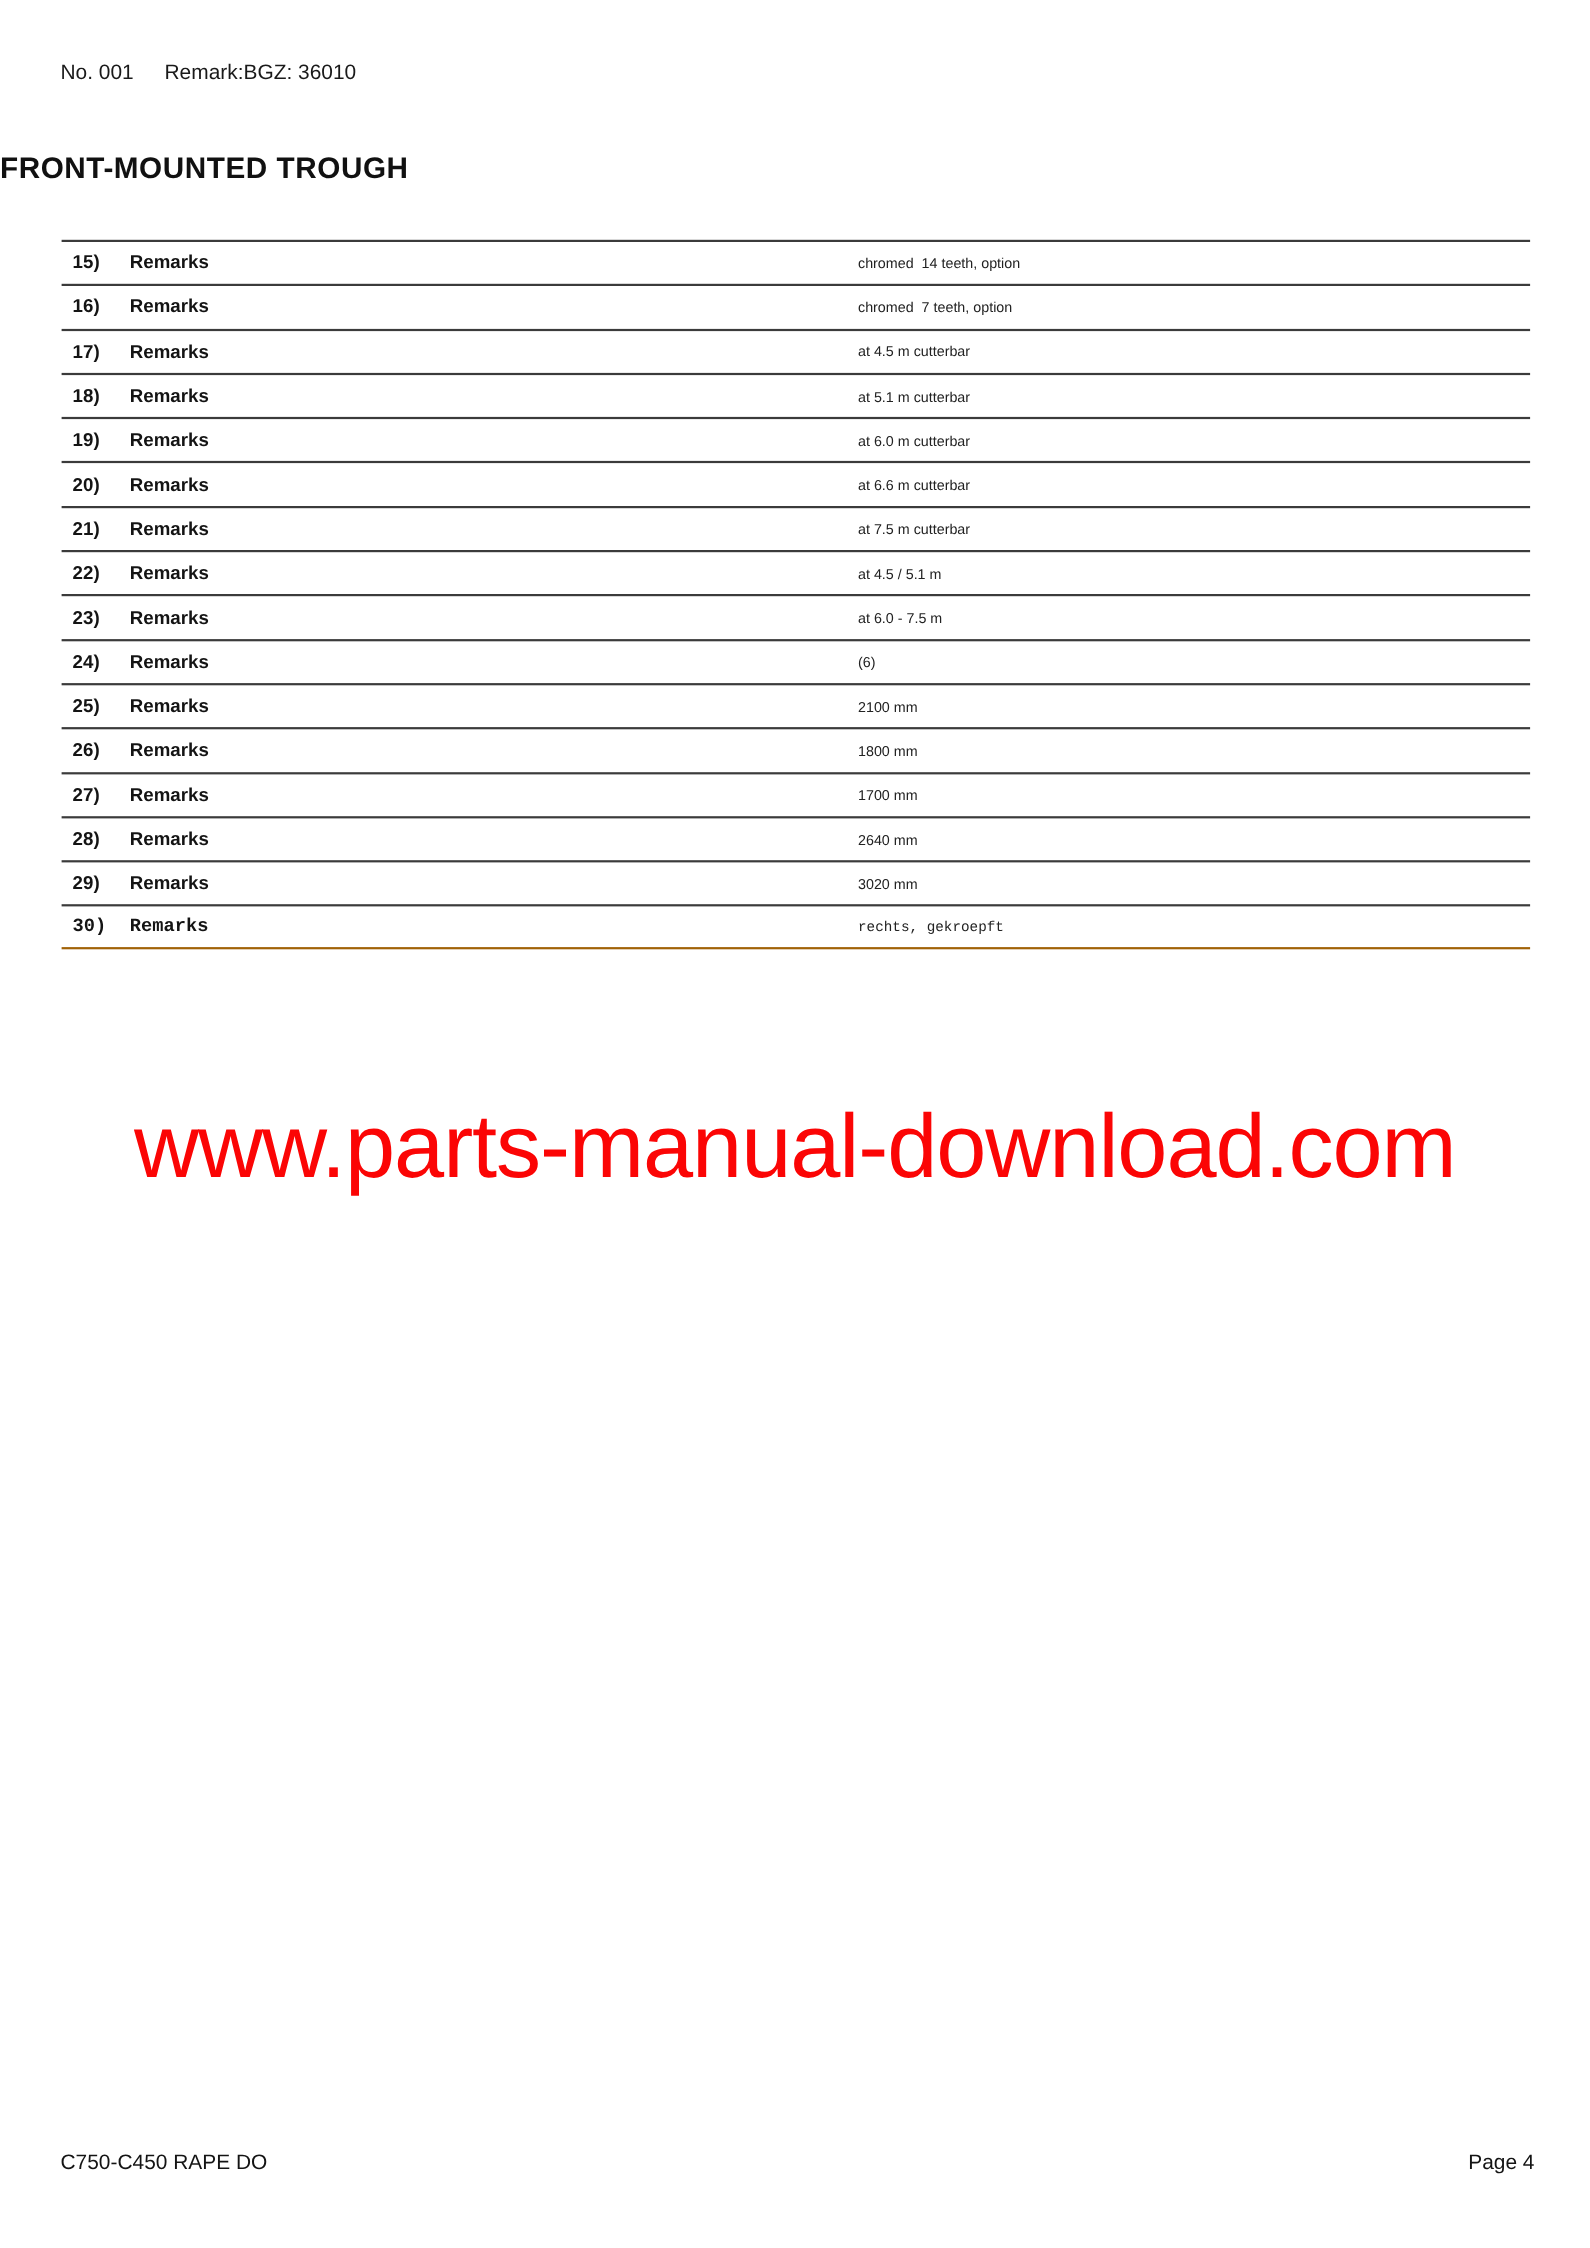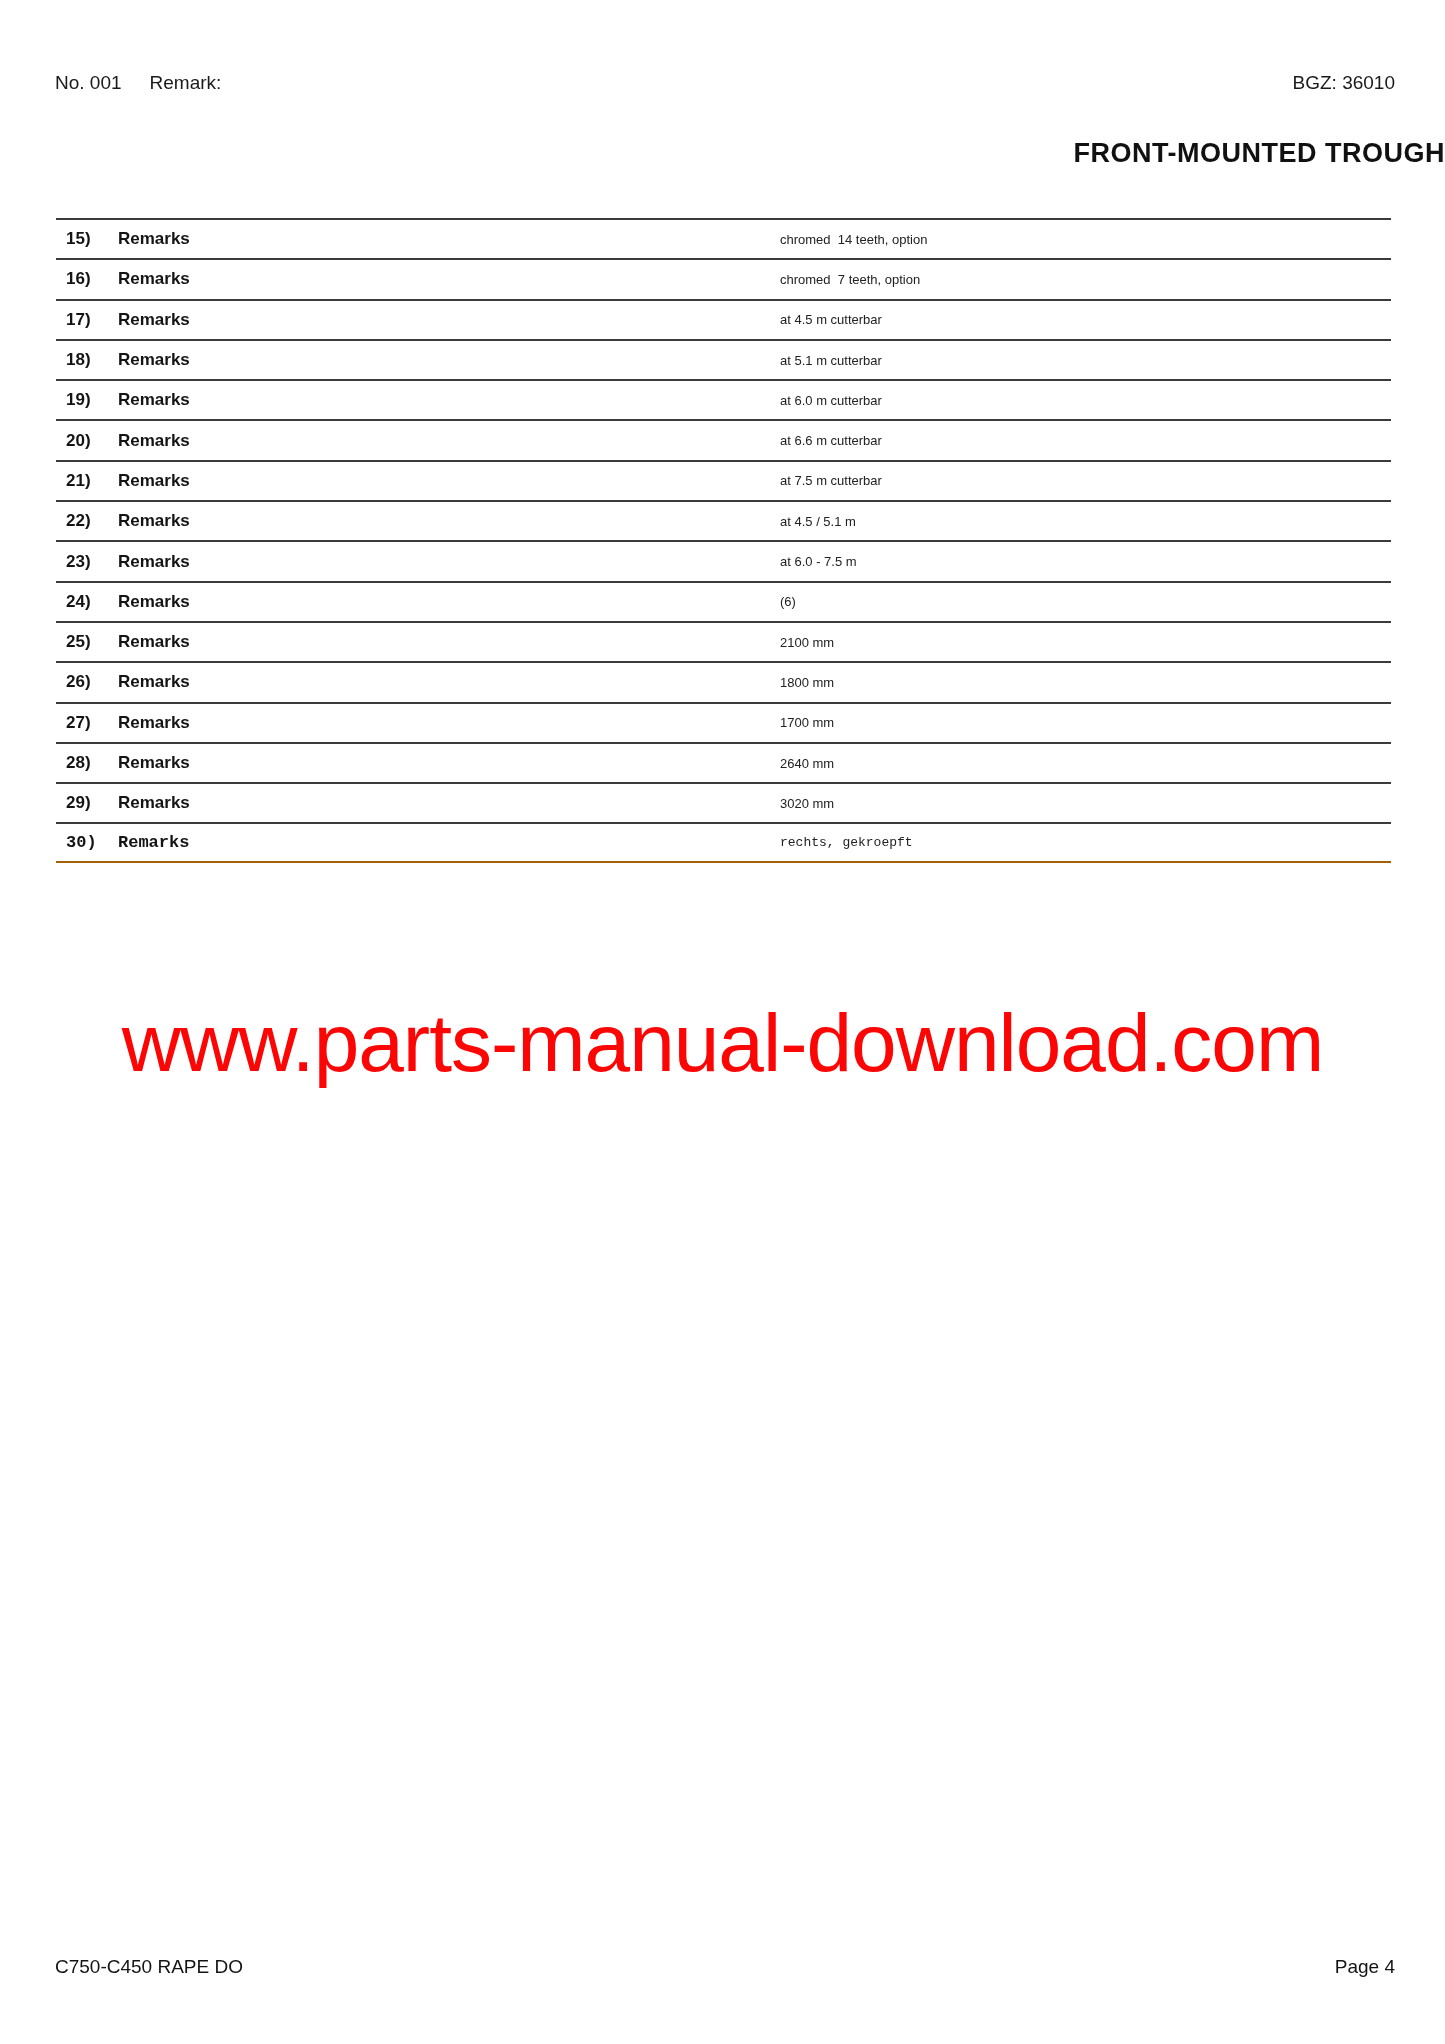--- a/index.html
+++ b/index.html
@@ -9,31 +9,29 @@
     width: 1445px;
     height: 2044px;
     font-family: "Liberation Sans", sans-serif;
     color: #1a1a1a;
     overflow: hidden;
   }
   .page-header {
     position: absolute;
     top: 56px; left: 55px; right: 50px;
     display: flex;
-    justify-content: space-between;
     align-items: baseline;
     font-size: 19px;
-    margin-top: 16px;
   }
   .header-left { display: flex; align-items: baseline; }
   .header-remark { margin-left: 28px; }
   .doc-title {
     position: absolute;
     top: 138px; left: 0; right: 0;
-    text-align: right;
+    text-align: left;
     font-size: 27px;
     font-weight: 700;
     letter-spacing: 0.5px;
     color: #111111;
   }
   .remarks-table {
     position: absolute;
     top: 218px; left: 56px;
     width: 1335px;
   }

